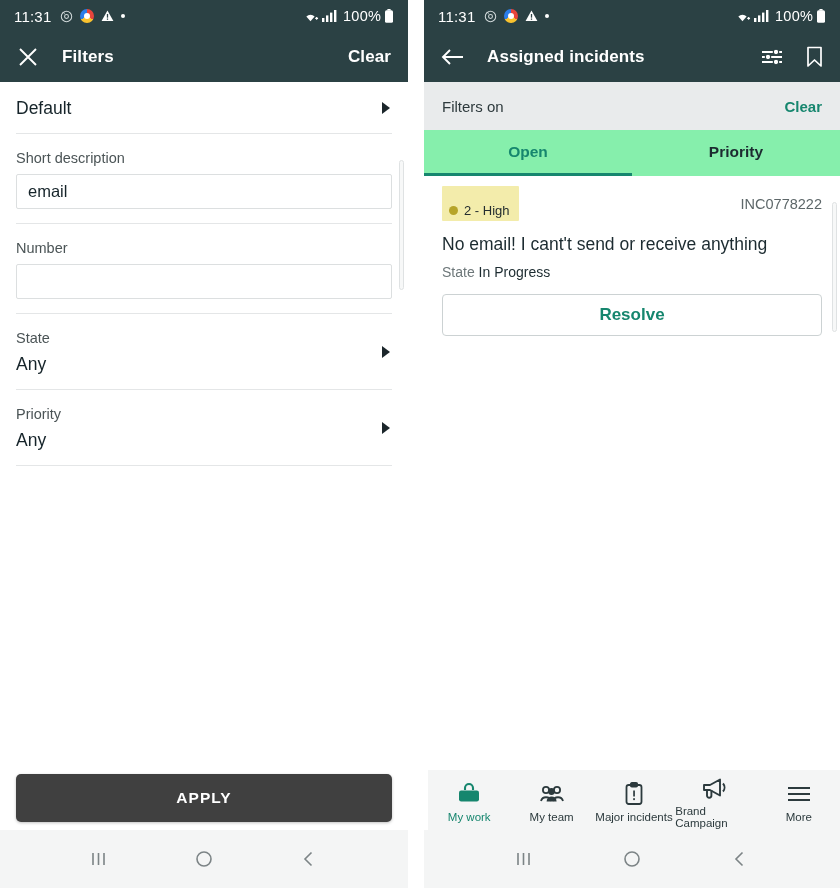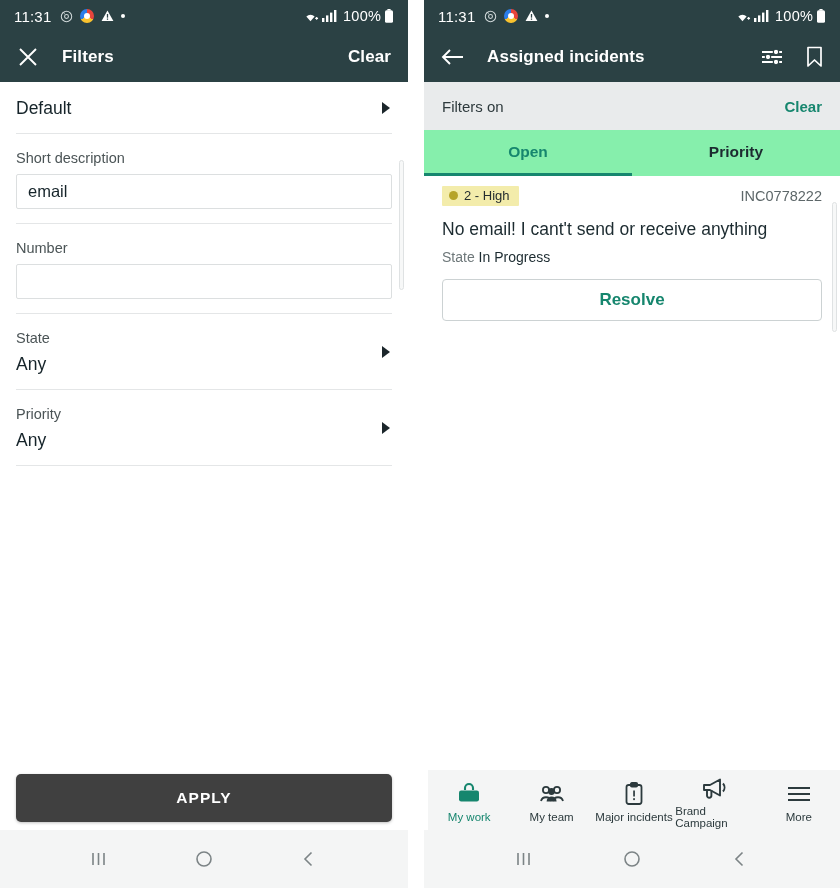--- a/index.html
+++ b/index.html
@@ -210,21 +210,21 @@
   .card {
     padding: 10px 18px 16px 18px;
     background: #ffffff;
   }
   .card-top {
     display: flex;
     align-items: center;
   }
   .prio-badge {
     background: #f3ecab;
-    padding: 2px 9px 3px 7px;
+    padding: 17px 9px 3px 7px;
     display: inline-flex;
     align-items: center;
     gap: 6px;
     font-size: 13px;
     color: #242d2f;
     border-radius: 1px;
   }
   .prio-dot {
     width: 9px; height: 9px;
     border-radius: 50%;

